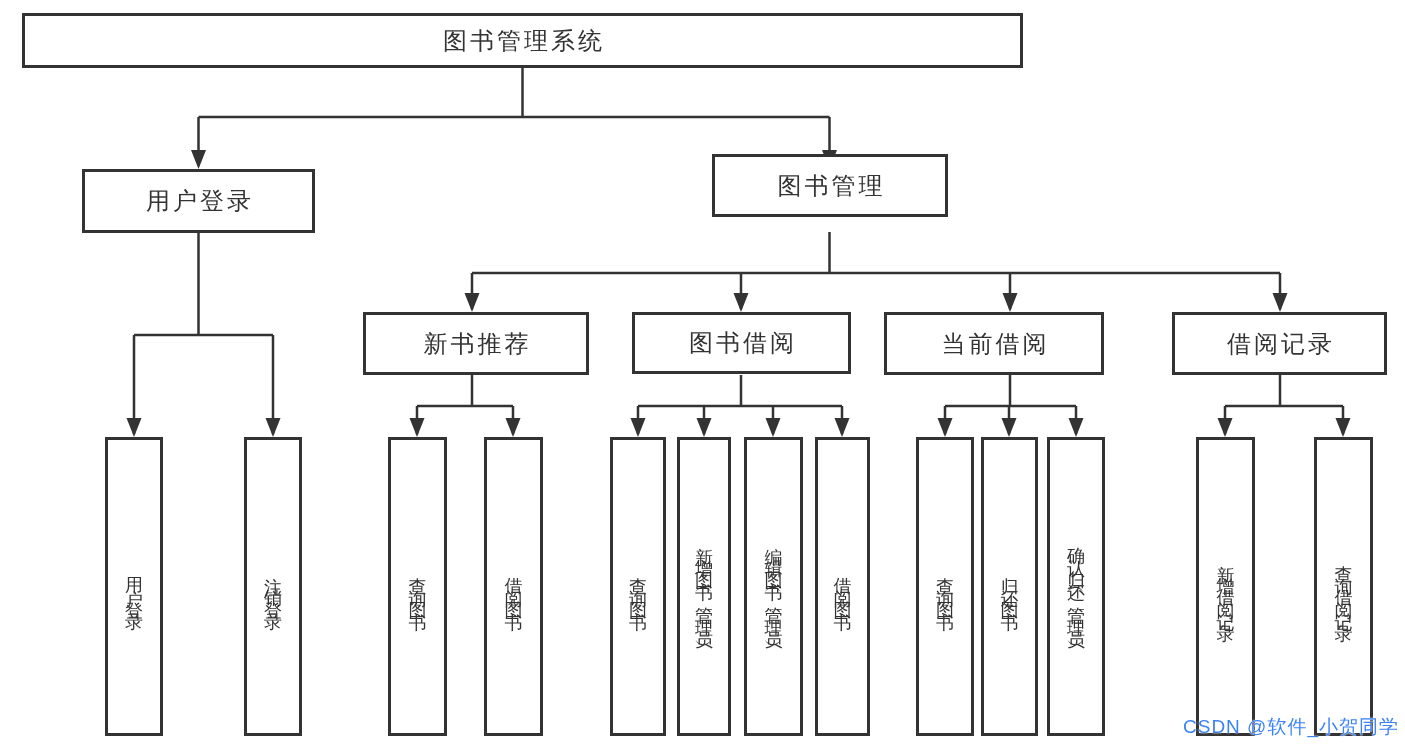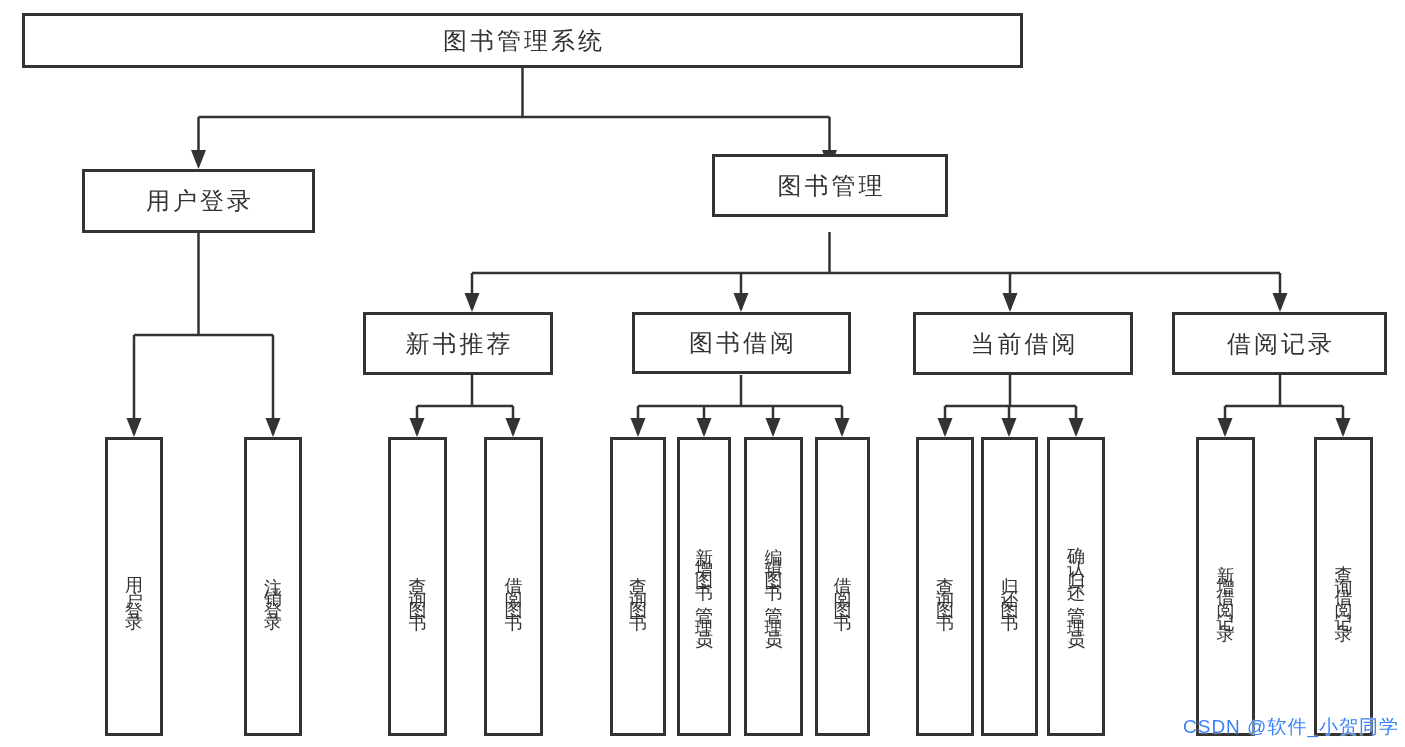--- a/index.html
+++ b/index.html
@@ -75,27 +75,27 @@
     <span class="lbl">图书管理系统</span>
   </div>
 
   <div class="node h-node" style="left:82px;top:169px;width:233px;height:64px;">
     <span class="lbl">用户登录</span>
   </div>
   <div class="node h-node" style="left:712px;top:154px;width:236px;height:63px;">
     <span class="lbl">图书管理</span>
   </div>
 
-  <div class="node h-node" style="left:363px;top:312px;width:190px;height:63px;">
+  <div class="node h-node" style="left:363px;top:312px;width:226px;height:63px;">
     <span class="lbl">新书推荐</span>
   </div>
   <div class="node h-node" style="left:632px;top:312px;width:219px;height:62px;">
     <span class="lbl">图书借阅</span>
   </div>
-  <div class="node h-node" style="left:913px;top:312px;width:220px;height:63px;">
+  <div class="node h-node" style="left:884px;top:312px;width:220px;height:63px;">
     <span class="lbl">当前借阅</span>
   </div>
   <div class="node h-node" style="left:1172px;top:312px;width:215px;height:63px;">
     <span class="lbl">借阅记录</span>
   </div>
 
   <div class="node v-node" style="left:105px;top:437px;width:58px;height:299px;">
     <span class="lbl">用户登录</span>
   </div>
   <div class="node v-node" style="left:244px;top:437px;width:58px;height:299px;">

